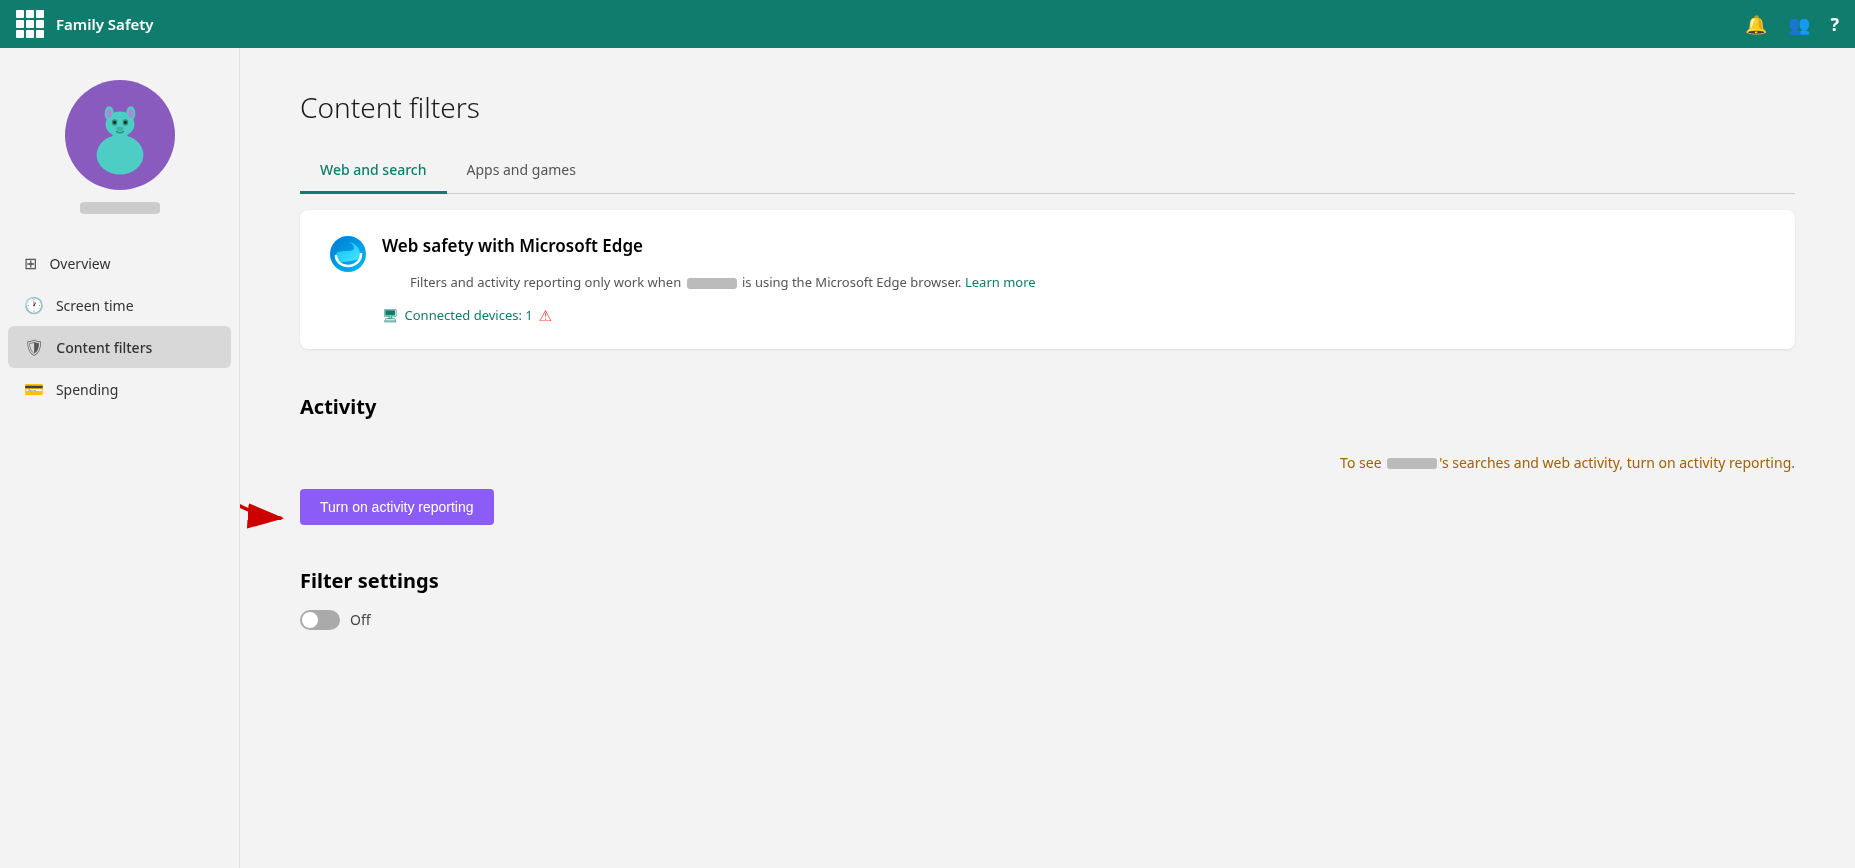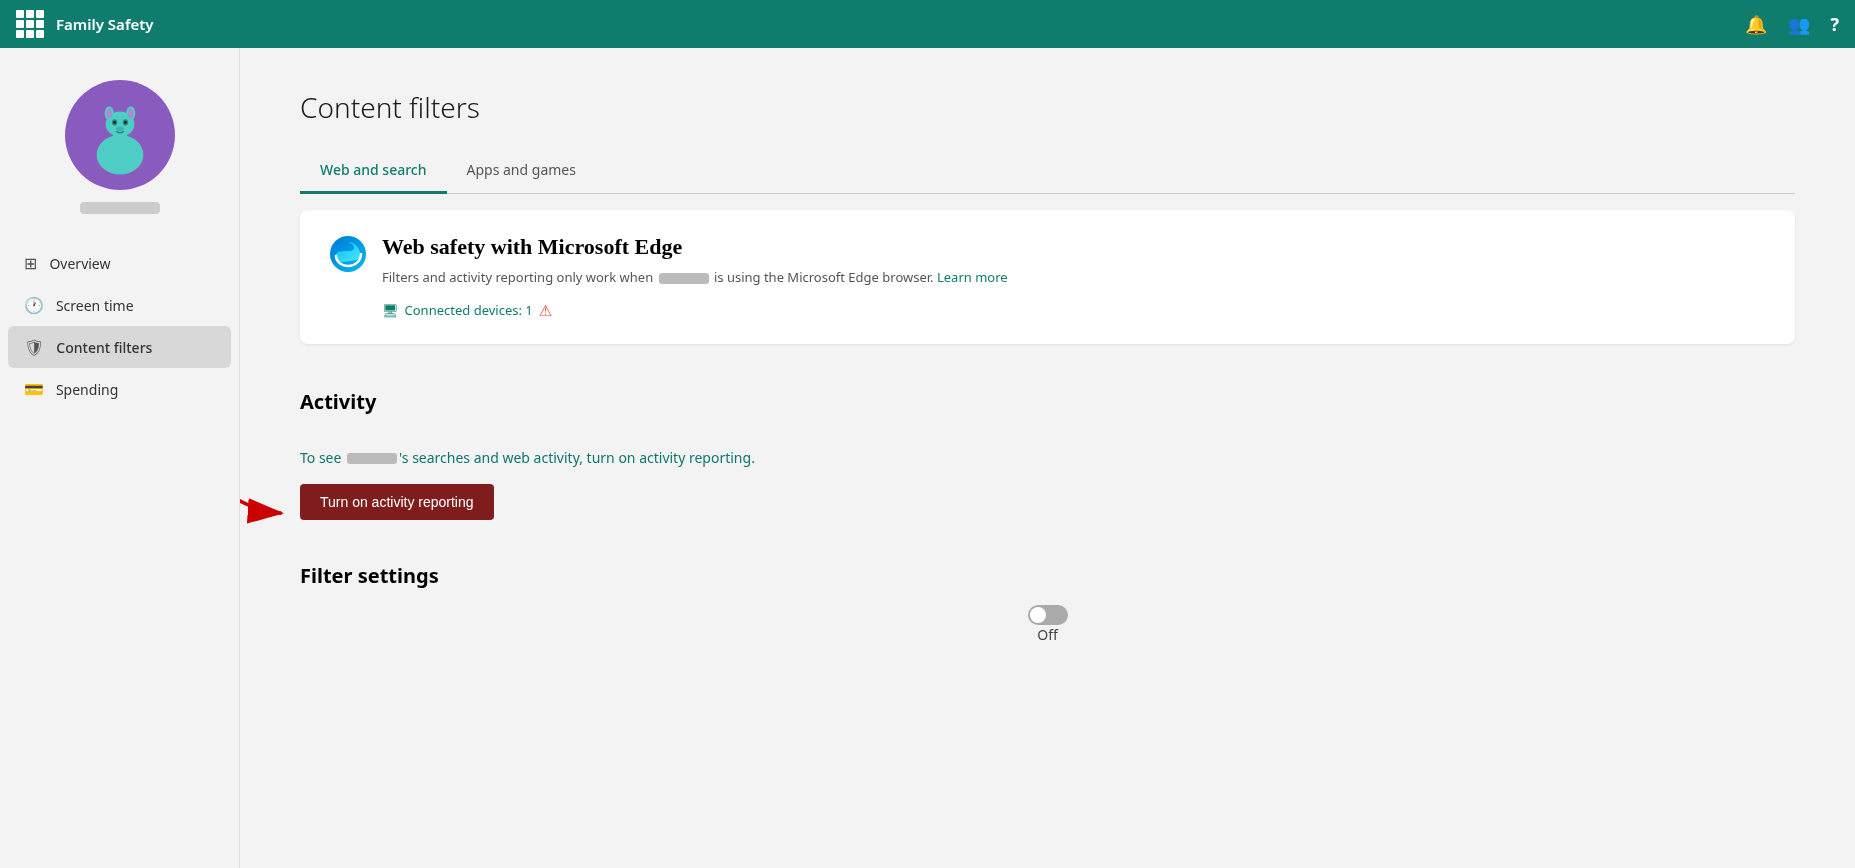--- a/index.html
+++ b/index.html
@@ -78,32 +78,32 @@
       color: #555;
       border-bottom: 2px solid transparent;
       margin-bottom: -1px;
     }
     .tab.active { color: #107c6e; border-bottom: 3px solid #107c6e; font-weight: 500; }
 
     
     .section-card { background: white; border-radius: 8px; padding: 24px 28px; margin-bottom: 24px; box-shadow: 0 1px 3px rgba(0,0,0,0.08); }
     .edge-header { display: flex; align-items: flex-start; gap: 14px; }
     .edge-icon { width: 40px; height: 40px; flex-shrink: 0; }
-    .edge-info h3 { font-size: 22px; font-weight: 600; margin-bottom: 8px; font-family: Liberation Serif, serif; }
-    .edge-info p { font-size: 13px; color: #555; line-height: 1.5; }
+    .edge-info h3 { font-size: 17px; font-weight: 600; margin-bottom: 16px; }
+    .edge-info p { font-size: 13px; color: #555; line-height: 1.5; margin-left: 28px; }
     .edge-info a { color: #107c6e; text-decoration: none; }
     .connected-devices { display: flex; align-items: center; gap: 6px; margin-top: 12px; color: #107c6e; font-size: 13px; }
     .connected-devices .warn-icon { color: #e74c3c; font-size: 15px; }
 
     .activity-section { padding: 20px 0 10px; }
     .activity-section h2 { font-size: 20px; font-weight: 700; margin-bottom: 32px; }
-    .activity-desc { font-size: 14px; color: #0f766e; margin-bottom: 16px; line-height: 1.5; }
+    .activity-desc { font-size: 14px; color: #a16207; margin-bottom: 16px; line-height: 1.5; text-align: right; }
 
     .btn-activity {
-      background: #7f1d1d;
+      background: #8b5cf6;
       color: white;
       border: none;
       border-radius: 4px;
       padding: 10px 20px;
       font-size: 14px;
       cursor: pointer;
       font-weight: 500;
     }
 
     
@@ -111,21 +111,21 @@
     .red-arrow {
       position: absolute;
       left: -120px;
       top: -10px;
       width: 110px;
       height: 50px;
     }
 
     .filter-section { margin-top: 32px; }
     .filter-section h2 { font-size: 20px; font-weight: 700; margin-bottom: 16px; }
-    .filter-row { display: flex; align-items: center; font-size: 14px; color: #444; flex-direction: column; }
+    .filter-row { display: flex; align-items: center; gap: 10px; font-size: 14px; color: #444; }
     .toggle-track {
       width: 40px; height: 20px;
       background: #aaa;
       border-radius: 10px;
       position: relative;
       cursor: pointer;
     }
     .toggle-thumb {
       width: 16px; height: 16px;
       background: white;

